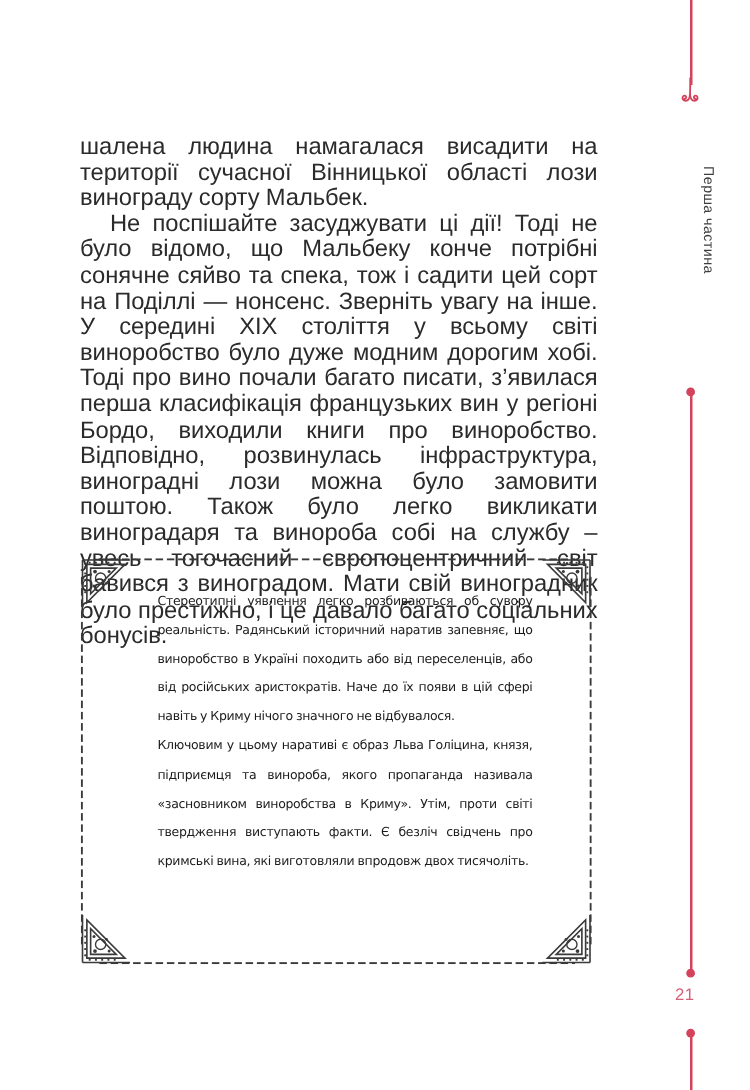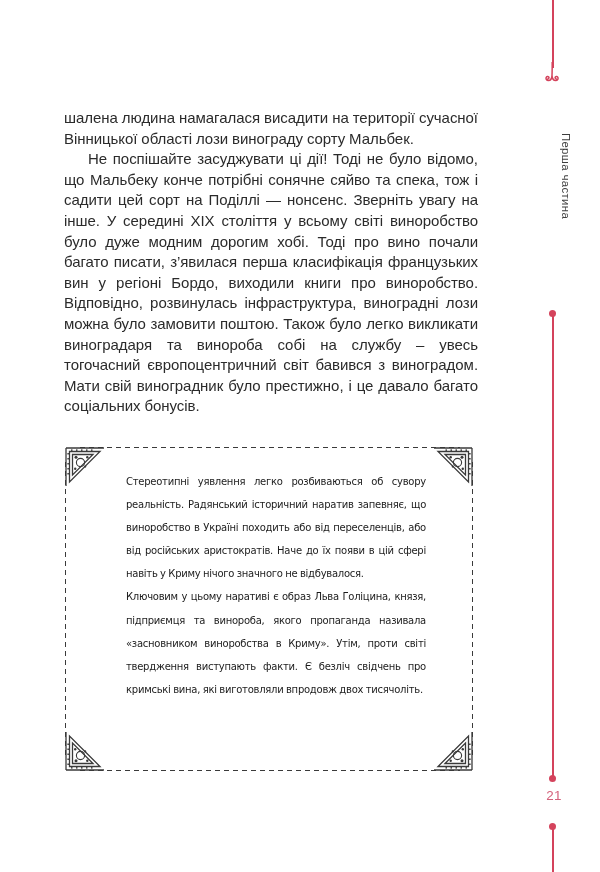--- a/index.html
+++ b/index.html
@@ -23,21 +23,21 @@
 
   #body-text {
     position: absolute;
     left: 64px;
     top: 108px;
     width: 414px;
   }
 
   .para {
     margin: 0;
-    font-size: 15px;
+    font-size: 19px;
     line-height: 20.6px;
     color: #2b2b2b;
     text-align: justify;
     text-justify: inter-word;
     letter-spacing: -0.05px;
     word-spacing: -0.2px;
     -webkit-hyphens: none;
     hyphens: none;
   }
   .para + .para {
@@ -154,21 +154,21 @@
     transform: rotate(90deg);
     transform-origin: center center;
     white-space: nowrap;
   }
 
   #page-number {
     position: absolute;
     left: 0;
     top: 788px;
     width: 28px;
-    text-align: center;
+    text-align: left;
     font-size: 13.4px;
     color: #d4607a;
     letter-spacing: 0.3px;
   }
 </style>
 </head>
 <body>
 
 <div id="page">
 

